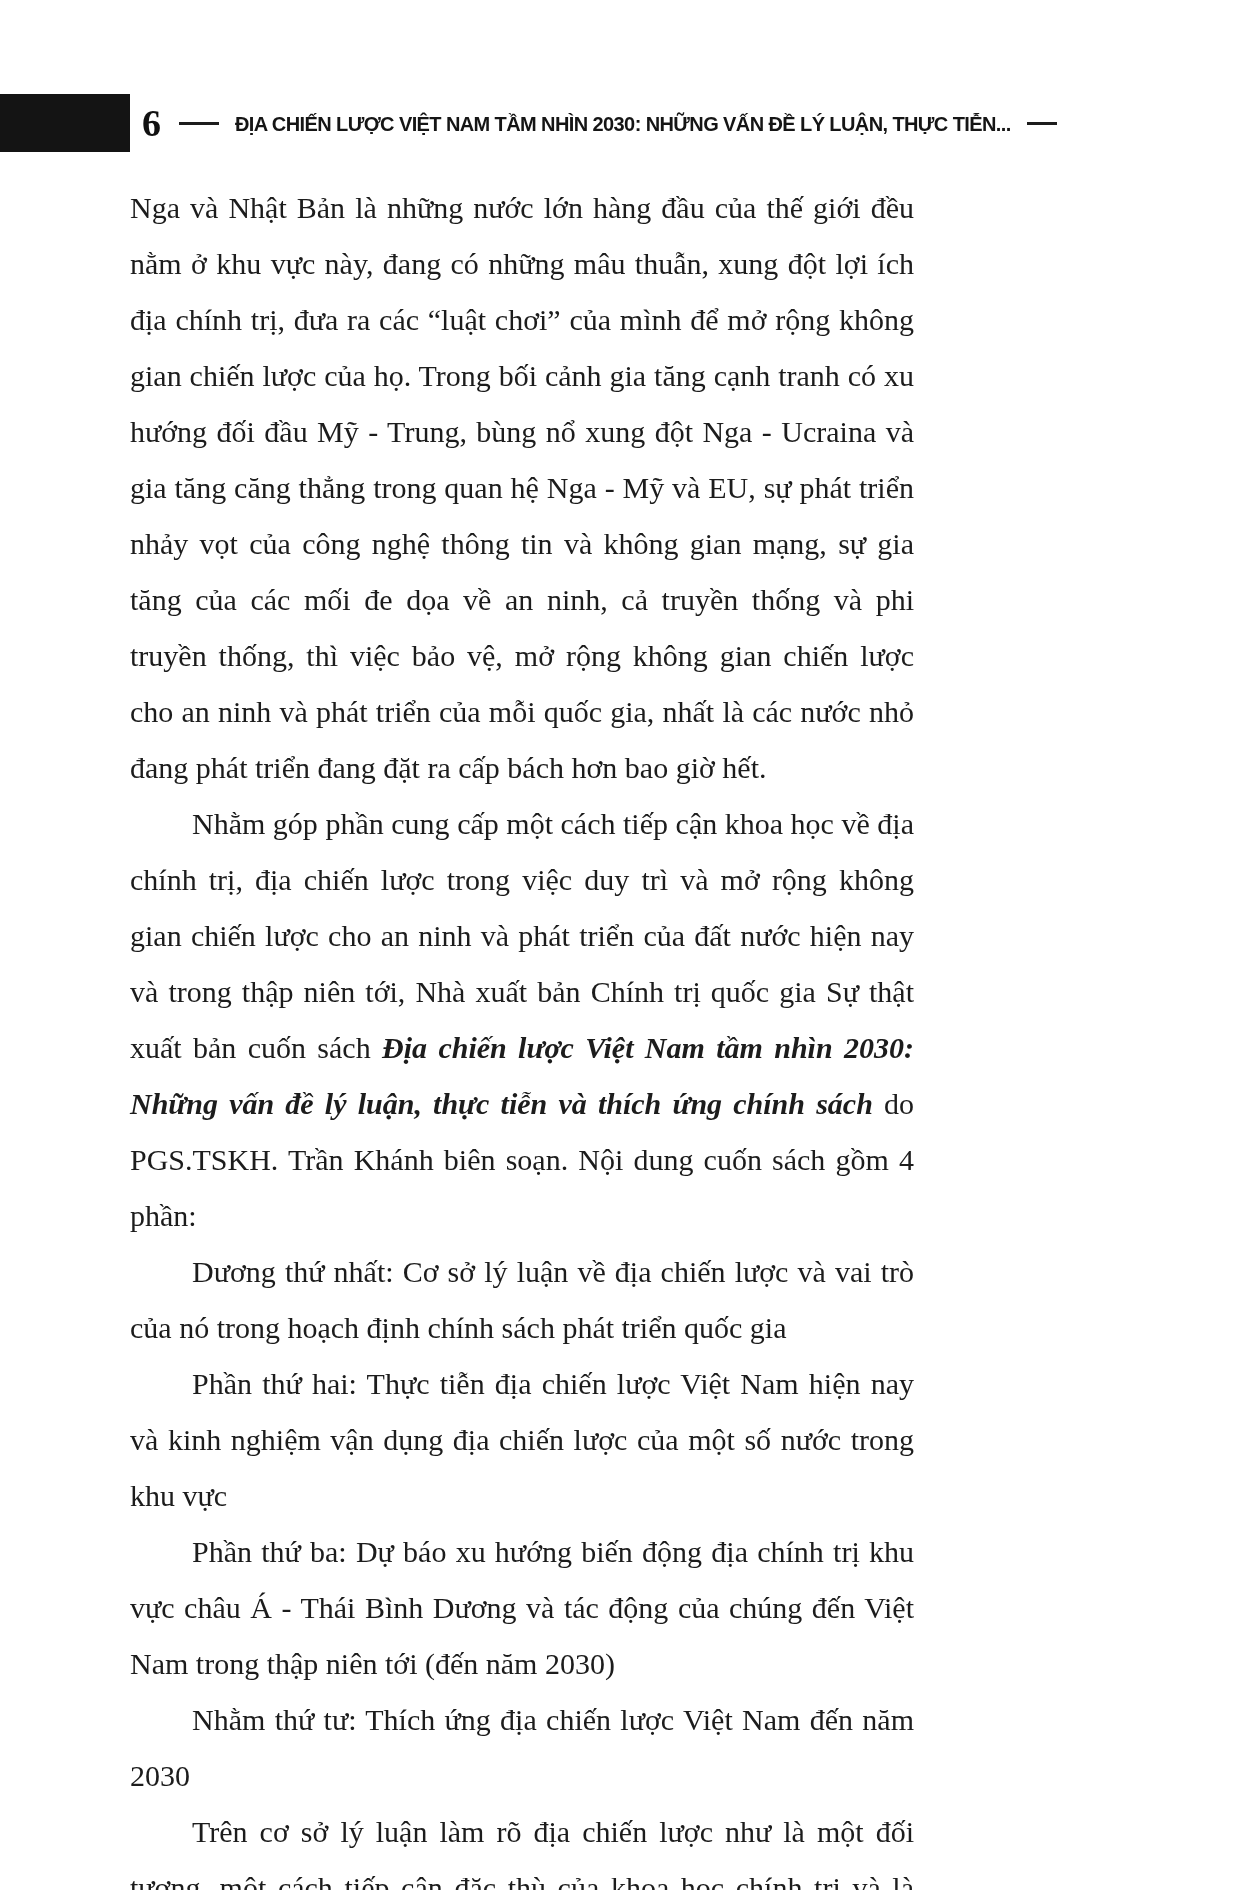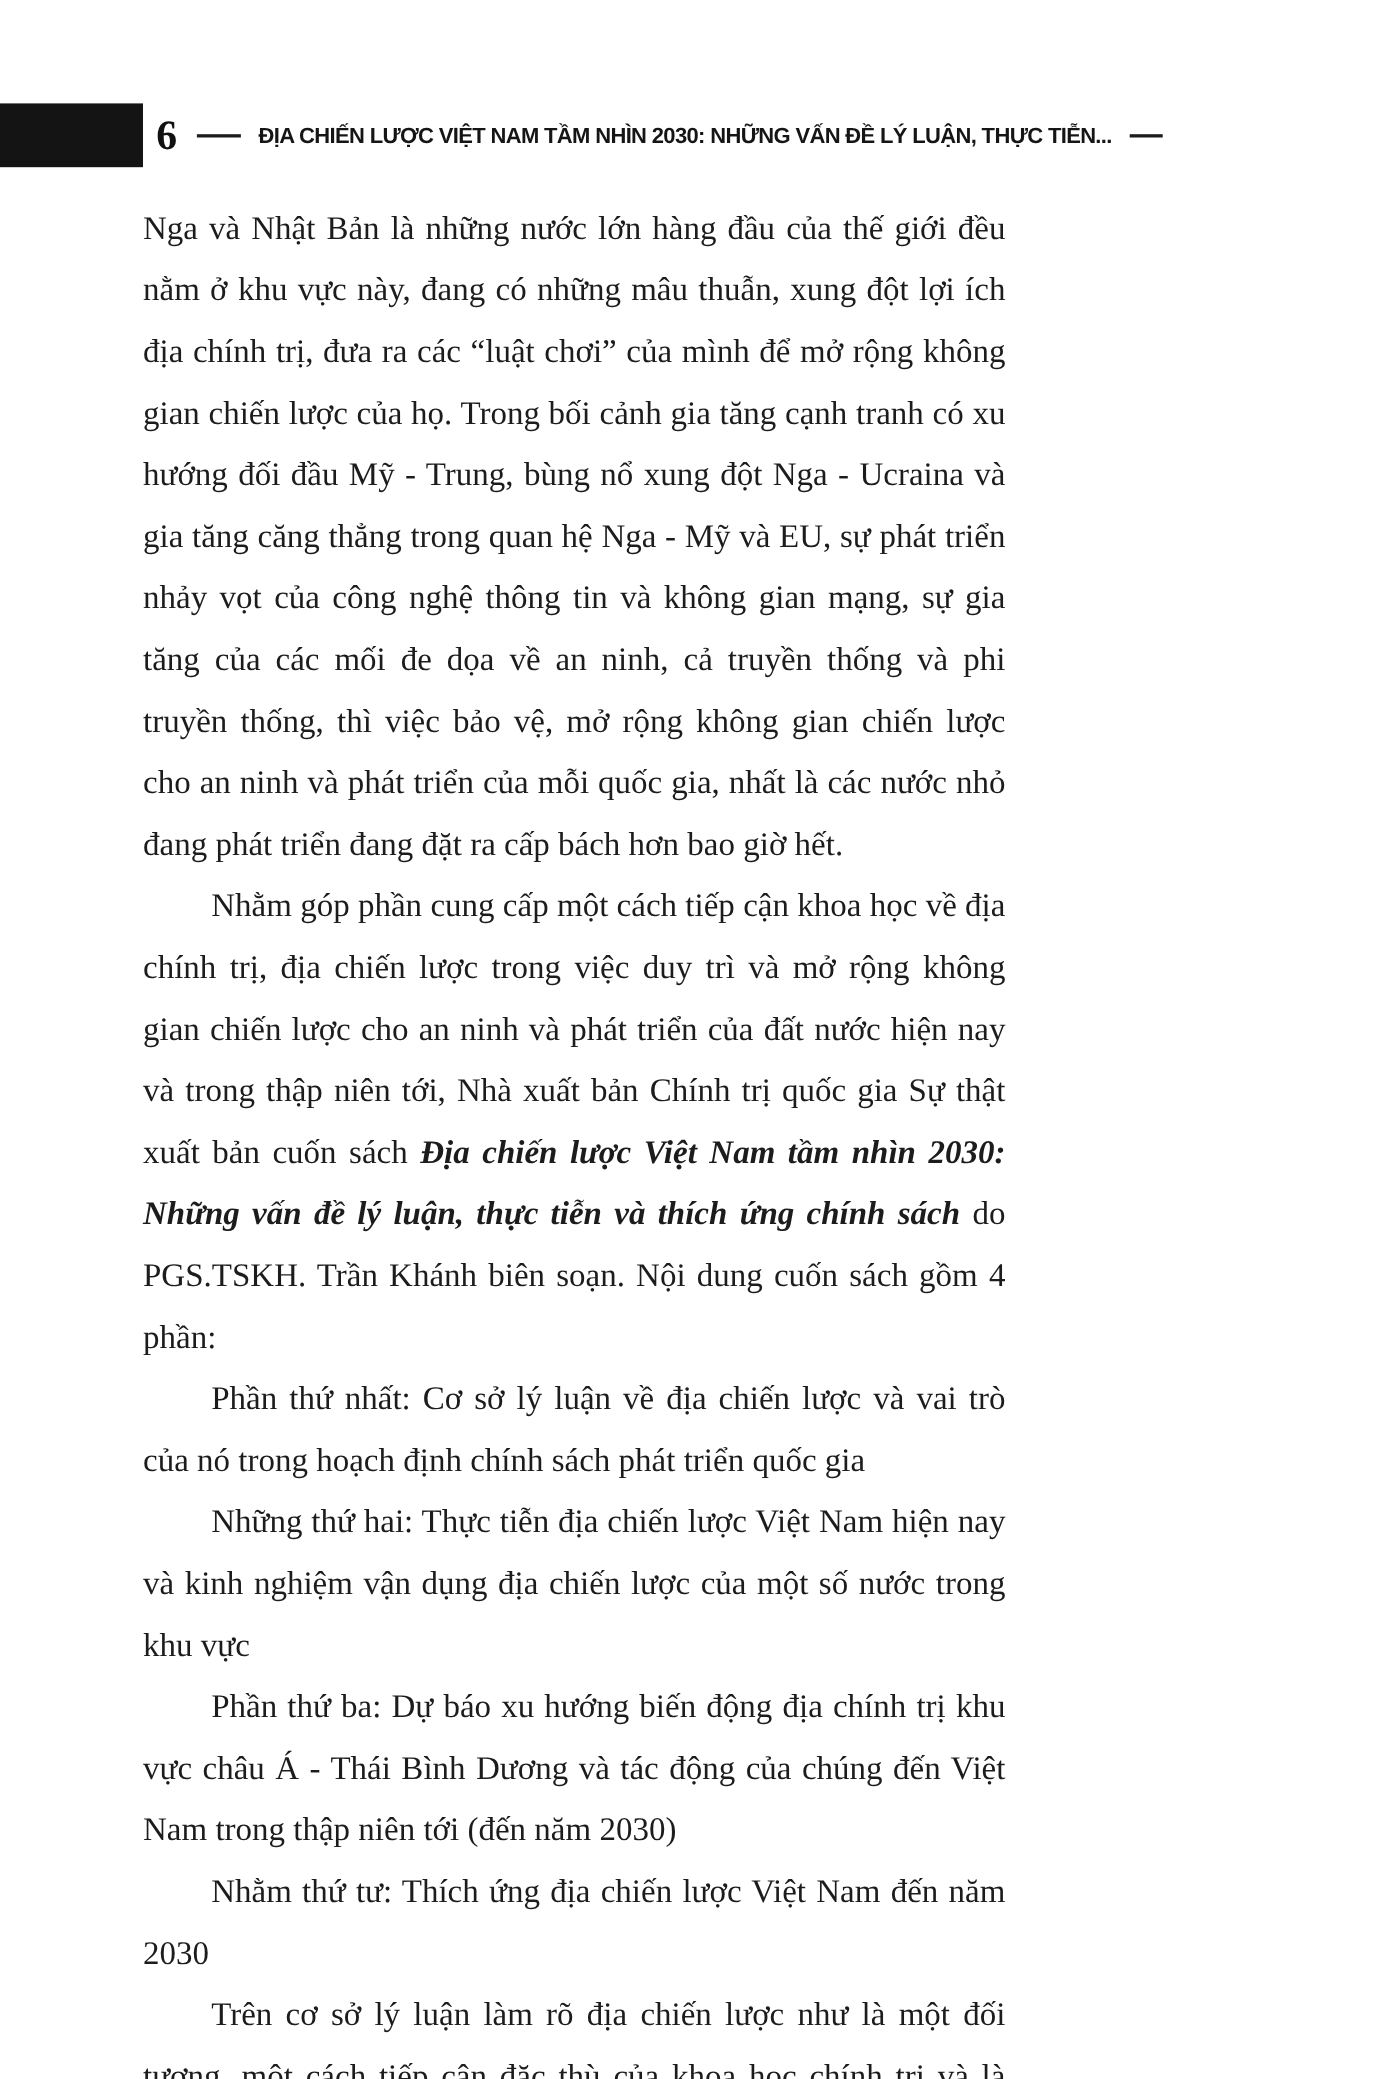--- a/index.html
+++ b/index.html
@@ -87,20 +87,20 @@
     <div class="header-bar"></div>
     <div class="page-number">6</div>
     <div class="rule rule-left"></div>
     <div class="running-title">ĐỊA CHIẾN LƯỢC VIỆT NAM TẦM NHÌN 2030: NHỮNG VẤN ĐỀ LÝ LUẬN, THỰC TIỄN...</div>
     <div class="rule rule-right"></div>
   </div>
 
   <div class="page-body">
       <p class="para"><span class="seg-normal">Nga và Nhật Bản là những nước lớn hàng đầu của thế giới đều nằm ở khu vực này, đang có những mâu thuẫn, xung đột lợi ích địa chính trị, đưa ra các “luật chơi” của mình để mở rộng không gian chiến lược của họ. Trong bối cảnh gia tăng cạnh tranh có xu hướng đối đầu Mỹ - Trung, bùng nổ xung đột Nga - Ucraina và gia tăng căng thẳng trong quan hệ Nga - Mỹ và EU, sự phát triển nhảy vọt của công nghệ thông tin và không gian mạng, sự gia tăng của các mối đe dọa về an ninh, cả truyền thống và phi truyền thống, thì việc bảo vệ, mở rộng không gian chiến lược cho an ninh và phát triển của mỗi quốc gia, nhất là các nước nhỏ đang phát triển đang đặt ra cấp bách hơn bao giờ hết.</span></p>
       <p class="para indent"><span class="seg-normal">Nhằm góp phần cung cấp một cách tiếp cận khoa học về địa chính trị, địa chiến lược trong việc duy trì và mở rộng không gian chiến lược cho an ninh và phát triển của đất nước hiện nay và trong thập niên tới, Nhà xuất bản Chính trị quốc gia Sự thật xuất bản cuốn sách </span><span class="seg-bold-italic">Địa chiến lược Việt Nam tầm nhìn 2030: Những vấn đề lý luận, thực tiễn và thích ứng chính sách</span><span class="seg-normal"> do PGS.TSKH. Trần Khánh biên soạn. Nội dung cuốn sách gồm 4 phần:</span></p>
-      <p class="para indent"><span class="seg-normal">Phần thứ nhất: </span><span class="seg-italic">Cơ sở lý luận về địa chiến lược và vai trò của nó trong hoạch định chính sách phát triển quốc gia</span></p>
-      <p class="para indent"><span class="seg-normal">Những thứ hai: </span><span class="seg-italic">Thực tiễn địa chiến lược Việt Nam hiện nay và kinh nghiệm vận dụng địa chiến lược của một số nước trong khu vực</span></p>
+      <p class="para indent"><span class="seg-normal">Dương thứ nhất: </span><span class="seg-italic">Cơ sở lý luận về địa chiến lược và vai trò của nó trong hoạch định chính sách phát triển quốc gia</span></p>
+      <p class="para indent"><span class="seg-normal">Phần thứ hai: </span><span class="seg-italic">Thực tiễn địa chiến lược Việt Nam hiện nay và kinh nghiệm vận dụng địa chiến lược của một số nước trong khu vực</span></p>
       <p class="para indent"><span class="seg-normal">Phần thứ ba: </span><span class="seg-italic">Dự báo xu hướng biến động địa chính trị khu vực châu Á - Thái Bình Dương và tác động của chúng đến Việt Nam trong thập niên tới (đến năm 2030)</span></p>
       <p class="para indent"><span class="seg-normal">Nhằm thứ tư: </span><span class="seg-italic">Thích ứng địa chiến lược Việt Nam đến năm 2030</span></p>
       <p class="para indent"><span class="seg-normal">Trên cơ sở lý luận làm rõ địa chiến lược như là một đối tượng, một cách tiếp cận đặc thù của khoa học chính trị và là một cơ sở, công cụ để nhận diện, dự báo và hoạch định chính sách phát triển quốc gia, trước hết là đối ngoại; đồng thời đánh giá tác động của</span></p>
     </div>
 
 </div>
 
 </body></html>

